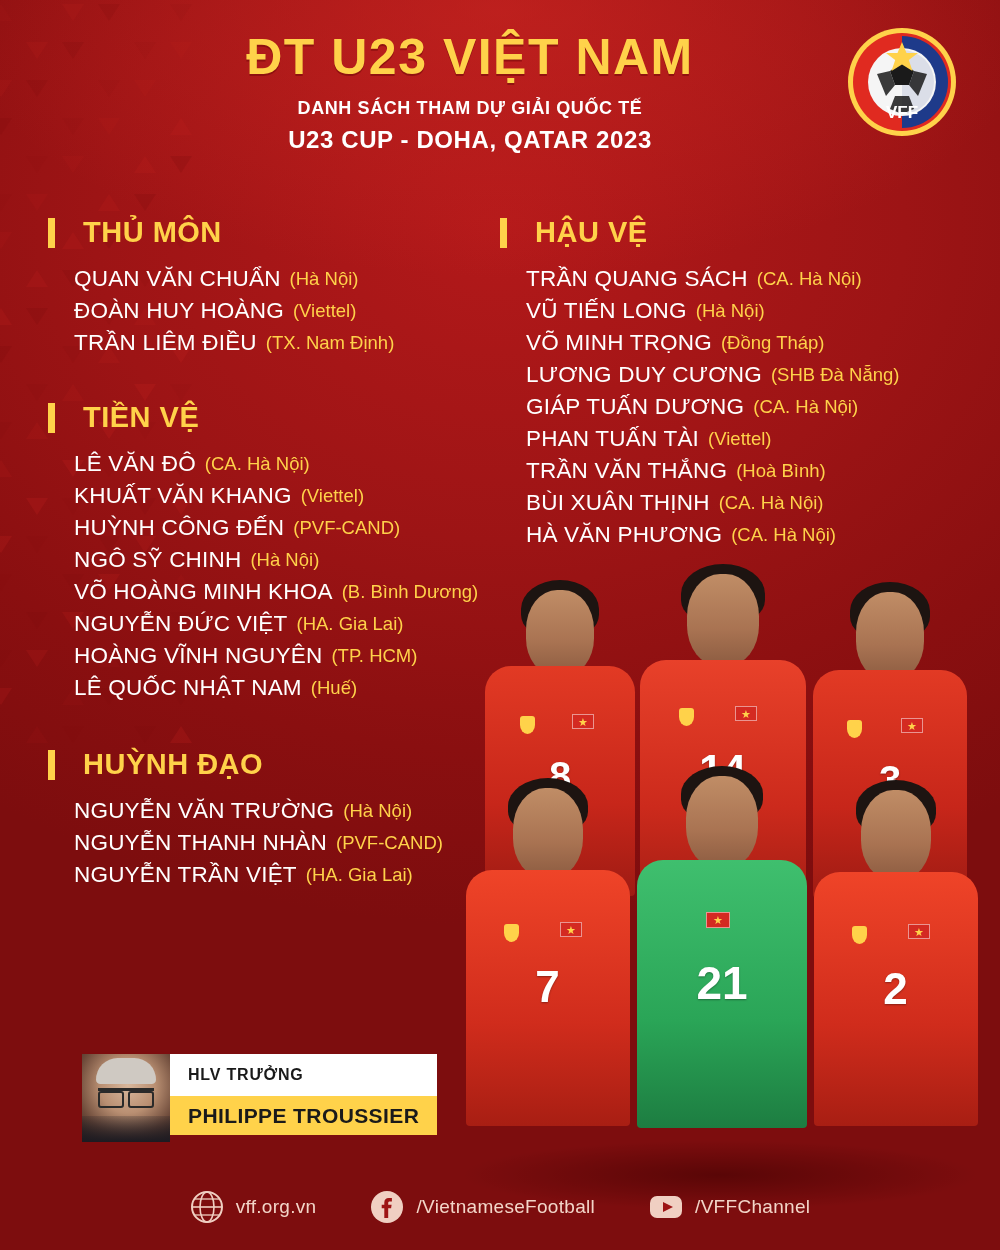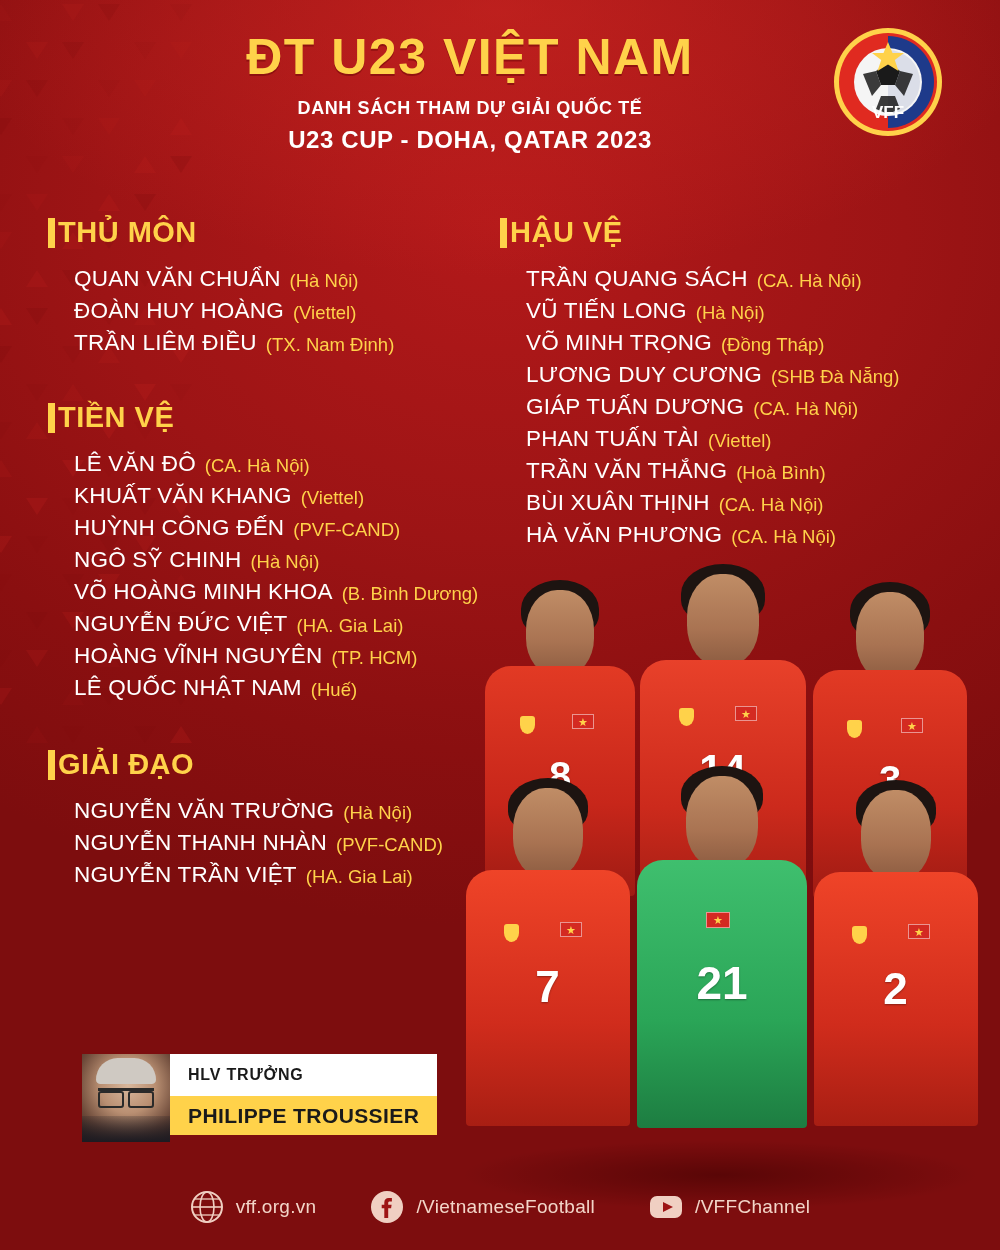--- a/index.html
+++ b/index.html
@@ -65,47 +65,47 @@
     font-size: 24px;
     font-weight: 700;
     letter-spacing: .6px;
     color: #ffffff;
     padding-right: 60px;
   }
 
   
   .vff-logo {
     position: absolute;
-    top: 26px; right: 56px;
+    top: 26px; right: 42px;
     width: 112px; height: 112px;
     z-index: 6;
   }
 
   
   .columns {
     position: absolute;
     top: 216px; left: 0; width: 1000px;
     z-index: 5;
   }
   .col-left { position: absolute; left: 48px; top: 0; width: 470px; }
   .col-right { position: absolute; left: 500px; top: 0; width: 470px; }
 
   .section { margin-bottom: 8px; }
   .sec-head {
-    display: flex; align-items: center; gap: 3px;
+    display: flex; align-items: center; gap: 28px;
     margin-bottom: 14px;
   }
   .sec-bar {
     width: 7px; height: 30px; background: #ffd24a; display: block;
   }
   .sec-title {
     font-size: 29px; font-weight: 800; color: #ffd24a; letter-spacing: .5px;
   }
   .player {
-    display: flex; align-items: flex-end; gap: 9px;
+    display: flex; align-items: center; gap: 9px;
     padding: 3px 0 3px 26px;
   }
   .p-name {
     font-size: 22.5px; color: #ffffff; font-weight: 500; letter-spacing: .2px;
     white-space: nowrap;
   }
   .p-club {
     font-size: 18.5px; color: #ffd24a; font-weight: 400; white-space: nowrap;
   }
 
@@ -382,21 +382,21 @@
           <span class="p-name">LÊ QUỐC NHẬT NAM</span>
           <span class="p-club">(Huế)</span>
         </div>
       </div>
 
       <div class="gap-mid2"></div>
 
       <div class="section">
         <div class="sec-head">
           <span class="sec-bar"></span>
-          <span class="sec-title">GIẢI ĐẠO</span>
+          <span class="sec-title">HUỲNH ĐẠO</span>
         </div>
         <div class="player">
           <span class="p-name">NGUYỄN VĂN TRƯỜNG</span>
           <span class="p-club">(Hà Nội)</span>
         </div>
         <div class="player">
           <span class="p-name">NGUYỄN THANH NHÀN</span>
           <span class="p-club">(PVF-CAND)</span>
         </div>
         <div class="player">

